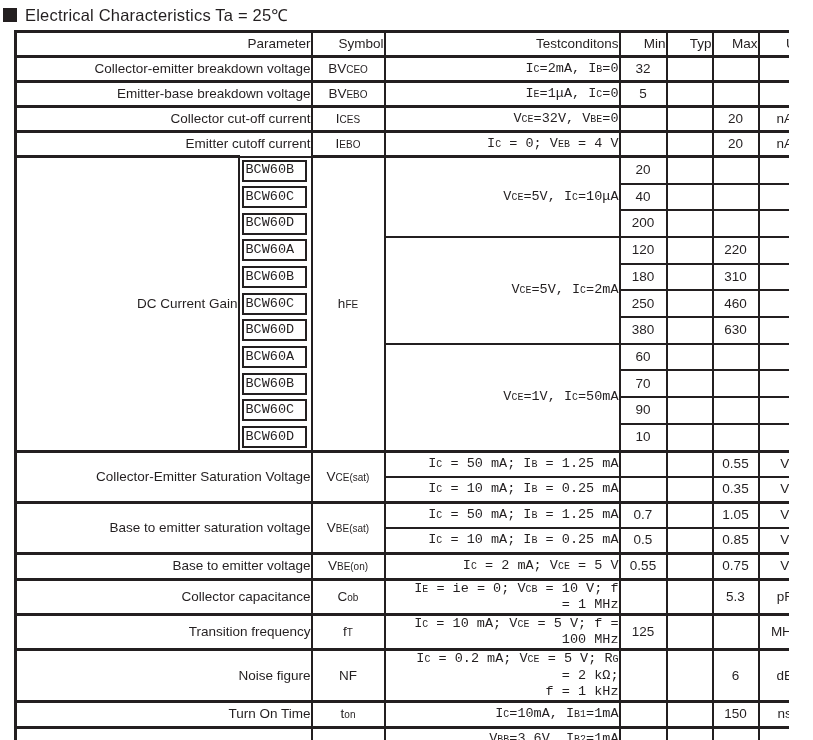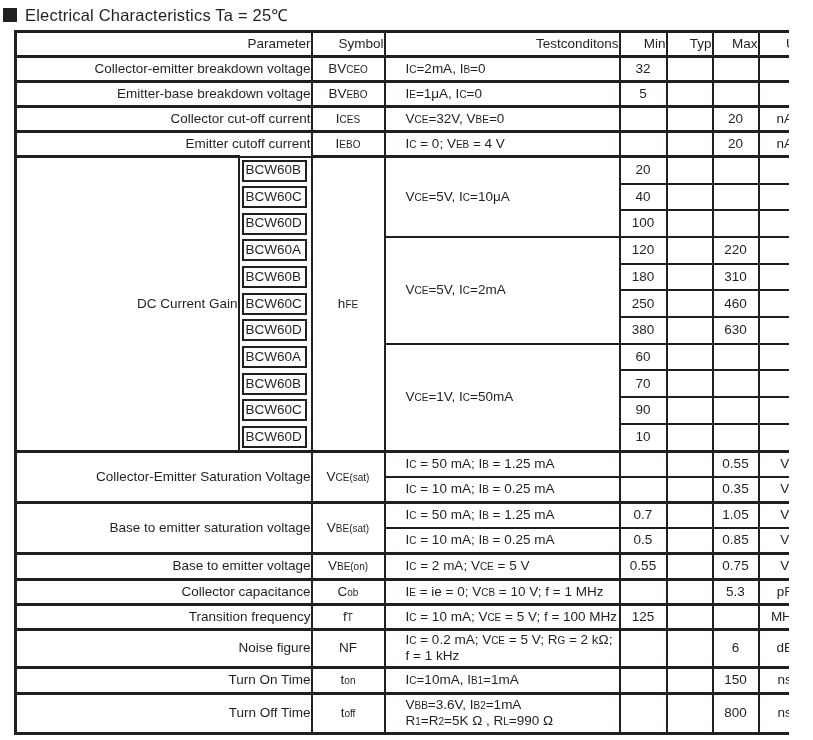--- a/index.html
+++ b/index.html
@@ -51,26 +51,27 @@
     font-weight: 400;
     color: var(--text);
     vertical-align: middle;
     padding: 0;
     overflow: hidden;
     line-height: 1.2;
   }
   tr.blk > td, tr.blk > th { border-top-width: 3px; }
   th { text-align: right; }
   .param { text-align: right; padding-left: 4px; }
-  .cond  { text-align: left; padding-left: 20px; white-space: pre-line; }
+  .cond  { text-align: right; padding-left: 20px; white-space: pre-line; font-family: Liberation Mono, monospace; }
   .sym, .num, .unit { text-align: center; }
   .devcell {
     border-top: none;
     border-bottom: none;
     padding: 0;
+    font-family: Liberation Mono, monospace;
   }
   .devbox {
     border: 2px solid var(--border);
     margin: 2px 4px 2px 2px;
     height: 22px;
     display: flex;
     align-items: center;
     padding-left: 2px;
     font-size: 13.5px;
   }
@@ -170,21 +171,21 @@
           </td>
       <td class="num">40</td>
       <td class="num"></td>
       <td class="num"></td>
       <td class="unit"></td>
     </tr>
     <tr class="rh27">
       <td class="devcell">
             <div class="devbox">BCW60D</div>
           </td>
-      <td class="num">100</td>
+      <td class="num">200</td>
       <td class="num"></td>
       <td class="num"></td>
       <td class="unit"></td>
     </tr>
     <tr class="rh27">
       <td class="devcell">
             <div class="devbox">BCW60A</div>
           </td>
       <td class="cond" rowspan="4">V<span class="sb">CE</span>=5V, I<span class="sb">C</span>=2mA</td>
       <td class="num">120</td>

